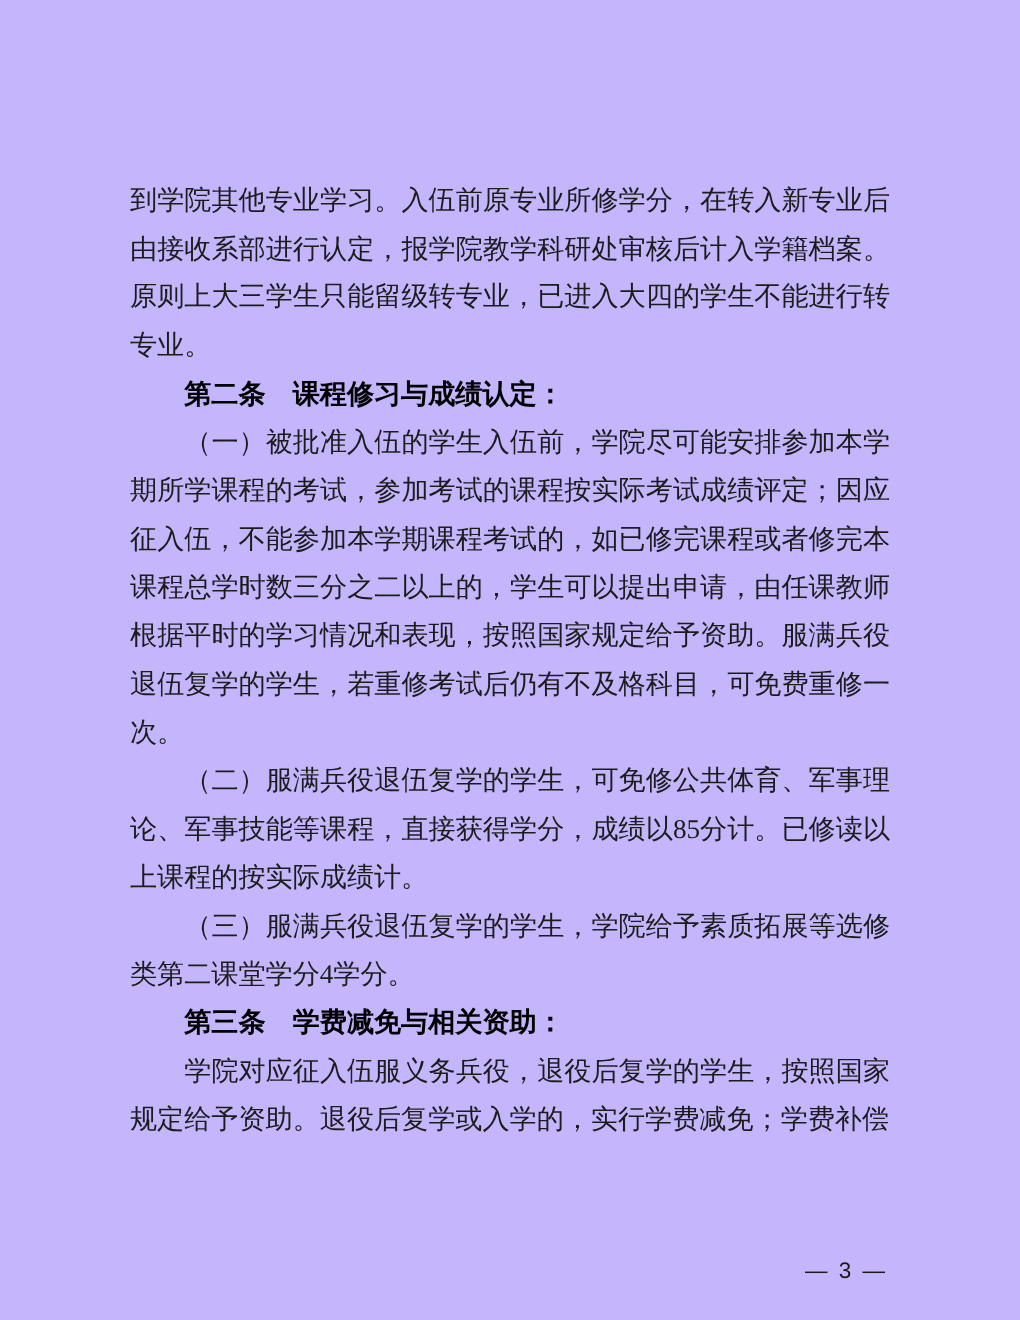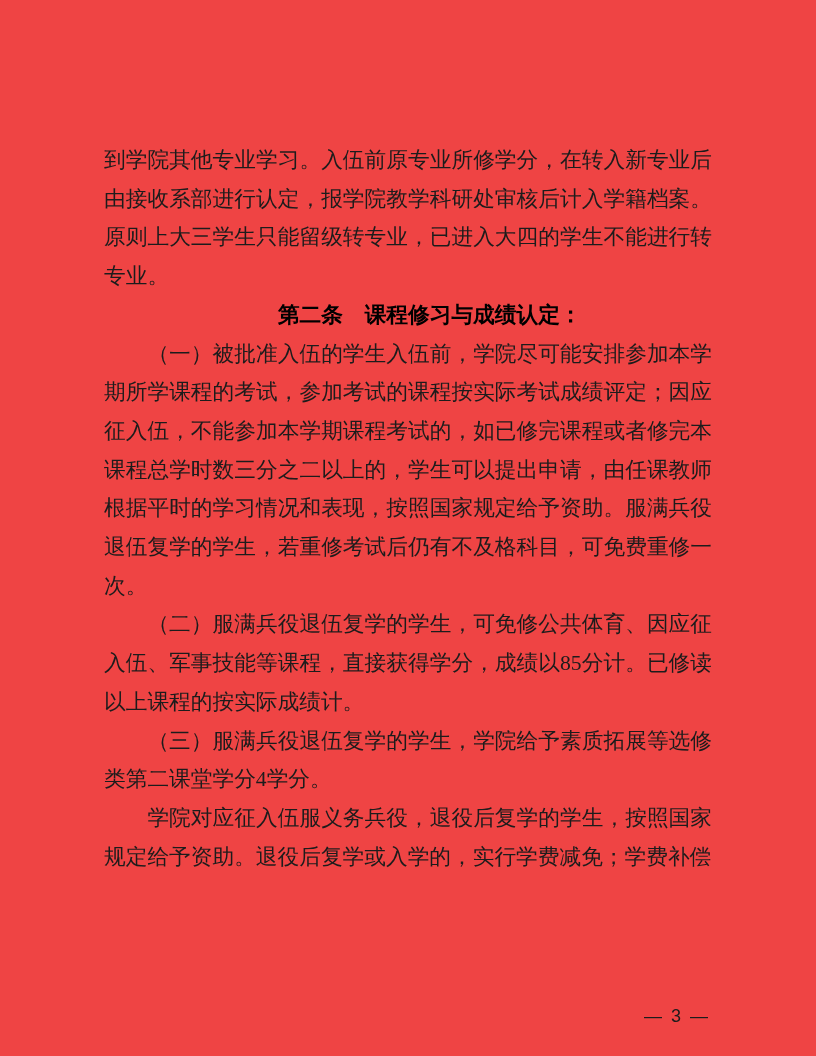--- a/index.html
+++ b/index.html
@@ -13,21 +13,21 @@
     position: relative;
     overflow: hidden;
     font-family: "Liberation Serif", "DejaVu Serif", serif;
   }
   .doc-page {
     position: absolute;
     left: 0;
     top: 0;
     width: 816px;
     height: 1056px;
-    background: #ef4444;
+    background: #c4b5fd;
   }
   .doc-body {
     position: absolute;
     left: 104px;
     top: 141px;
     width: 608px;
     color: #1c1c1c;
     font-size: 21.7px;
     line-height: 38.7px;
     text-align: justify;
@@ -41,21 +41,21 @@
     text-indent: 2em;
   }
   .para-noindent {
     text-indent: 0;
   }
   .section-heading {
     text-indent: 2em;
     font-family: "Liberation Sans", "DejaVu Sans", sans-serif;
     font-weight: 700;
     color: #000000;
-    text-align: center;
+    text-align: left;
   }
   .page-number {
     position: absolute;
     top: 1006px;
     right: 106px;
     font-family: "Liberation Sans", "DejaVu Sans", sans-serif;
     font-size: 18px;
     color: #1c1c1c;
     letter-spacing: 2px;
     white-space: nowrap;
@@ -67,24 +67,25 @@
 <div class="doc-page">
 
   <div class="doc-body">
 
     <p class="para-noindent">到学院其他专业学习。入伍前原专业所修学分，在转入新专业后由接收系部进行认定，报学院教学科研处审核后计入学籍档案。原则上大三学生只能留级转专业，已进入大四的学生不能进行转专业。</p>
 
     <p class="section-heading">第二条　课程修习与成绩认定：</p>
 
     <p class="para-indent">（一）被批准入伍的学生入伍前，学院尽可能安排参加本学期所学课程的考试，参加考试的课程按实际考试成绩评定；因应征入伍，不能参加本学期课程考试的，如已修完课程或者修完本课程总学时数三分之二以上的，学生可以提出申请，由任课教师根据平时的学习情况和表现，按照国家规定给予资助。服满兵役退伍复学的学生，若重修考试后仍有不及格科目，可免费重修一次。</p>
 
-    <p class="para-indent">（二）服满兵役退伍复学的学生，可免修公共体育、因应征入伍、军事技能等课程，直接获得学分，成绩以85分计。已修读以上课程的按实际成绩计。</p>
+    <p class="para-indent">（二）服满兵役退伍复学的学生，可免修公共体育、军事理论、军事技能等课程，直接获得学分，成绩以85分计。已修读以上课程的按实际成绩计。</p>
 
     <p class="para-indent">（三）服满兵役退伍复学的学生，学院给予素质拓展等选修类第二课堂学分4学分。</p>
 
+    <p class="section-heading">第三条　学费减免与相关资助：</p>
 
     <p class="para-indent">学院对应征入伍服义务兵役，退役后复学的学生，按照国家规定给予资助。退役后复学或入学的，实行学费减免；学费补偿</p>
 
   </div>
 
   <div class="page-number">— 3 —</div>
 
 </div>
 
 </body></html>

